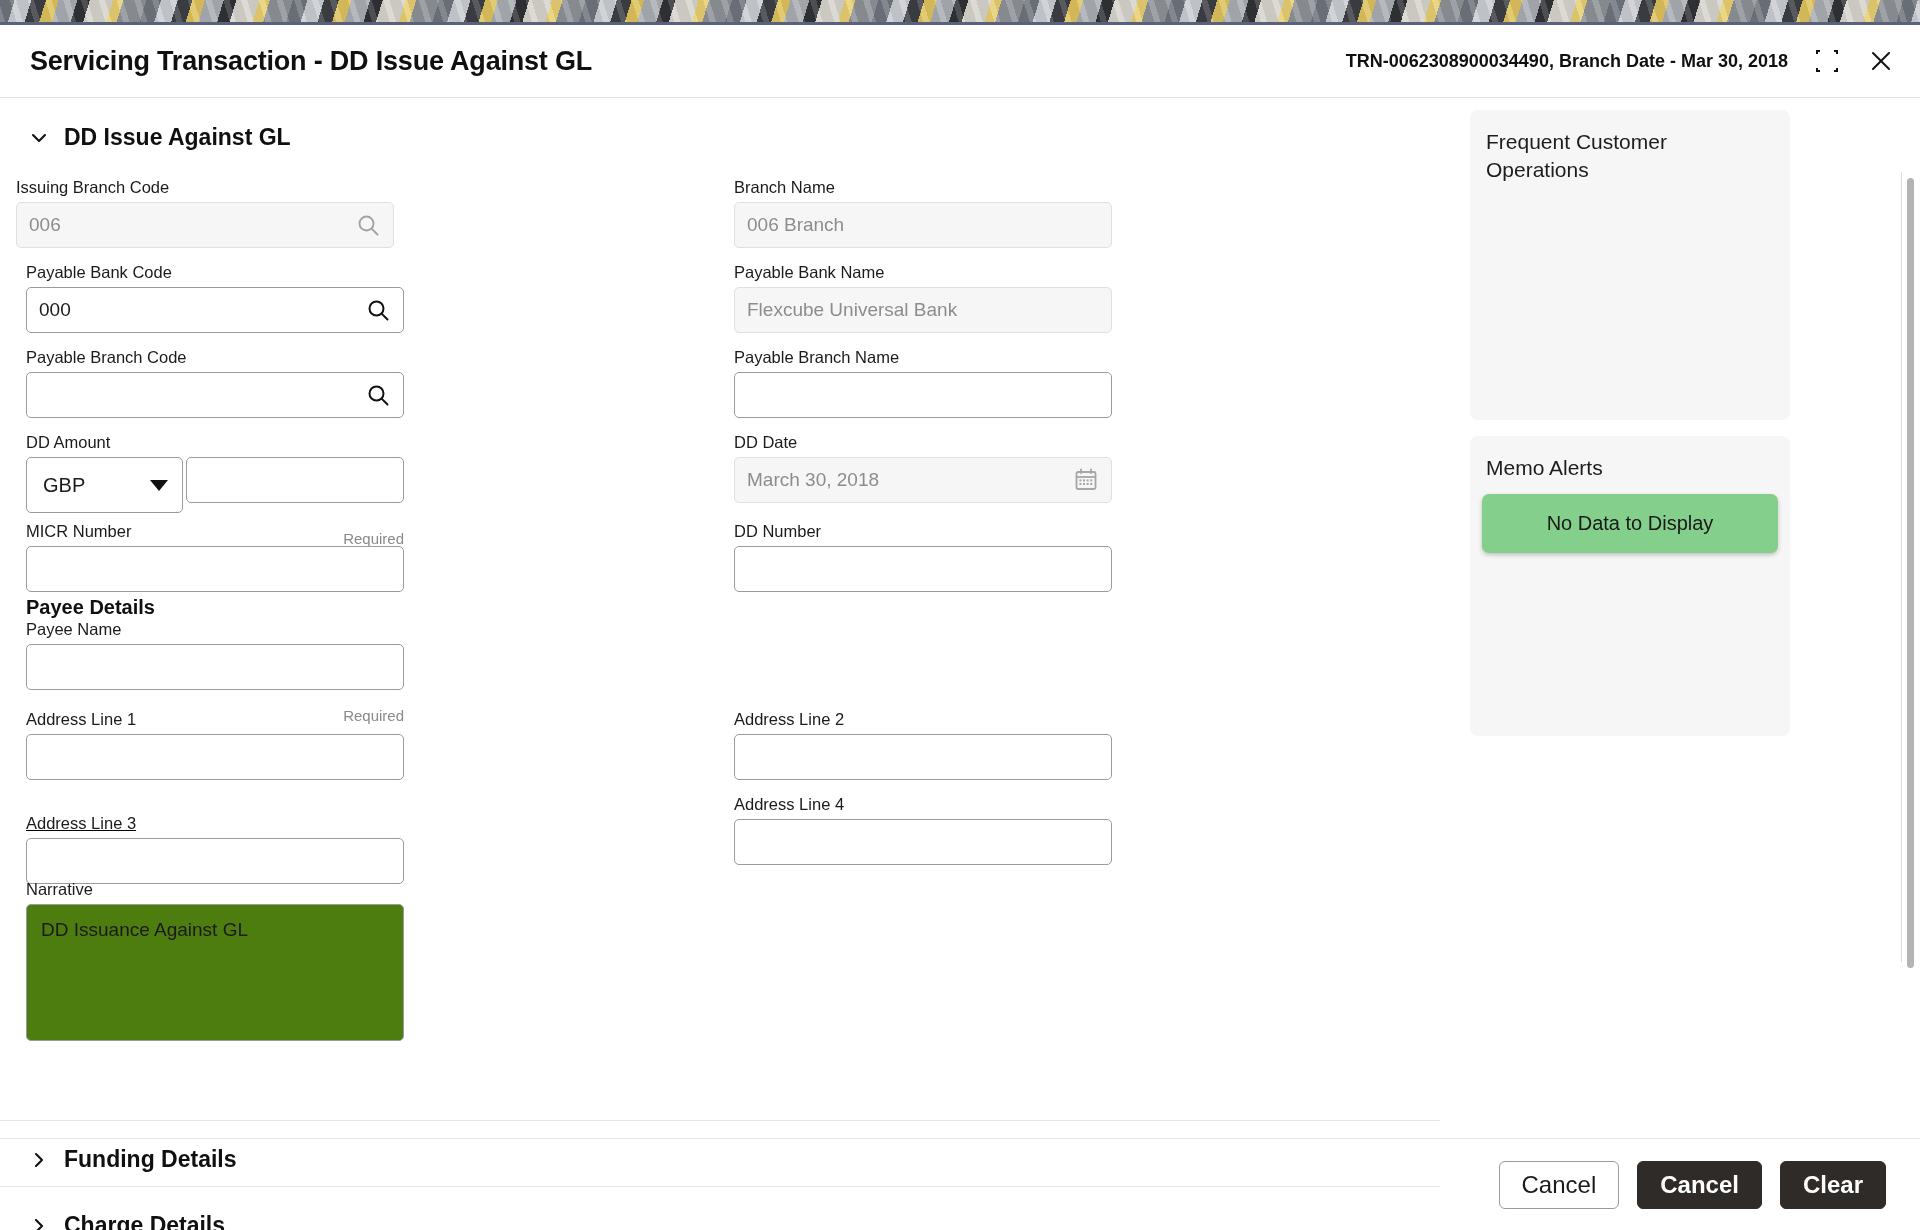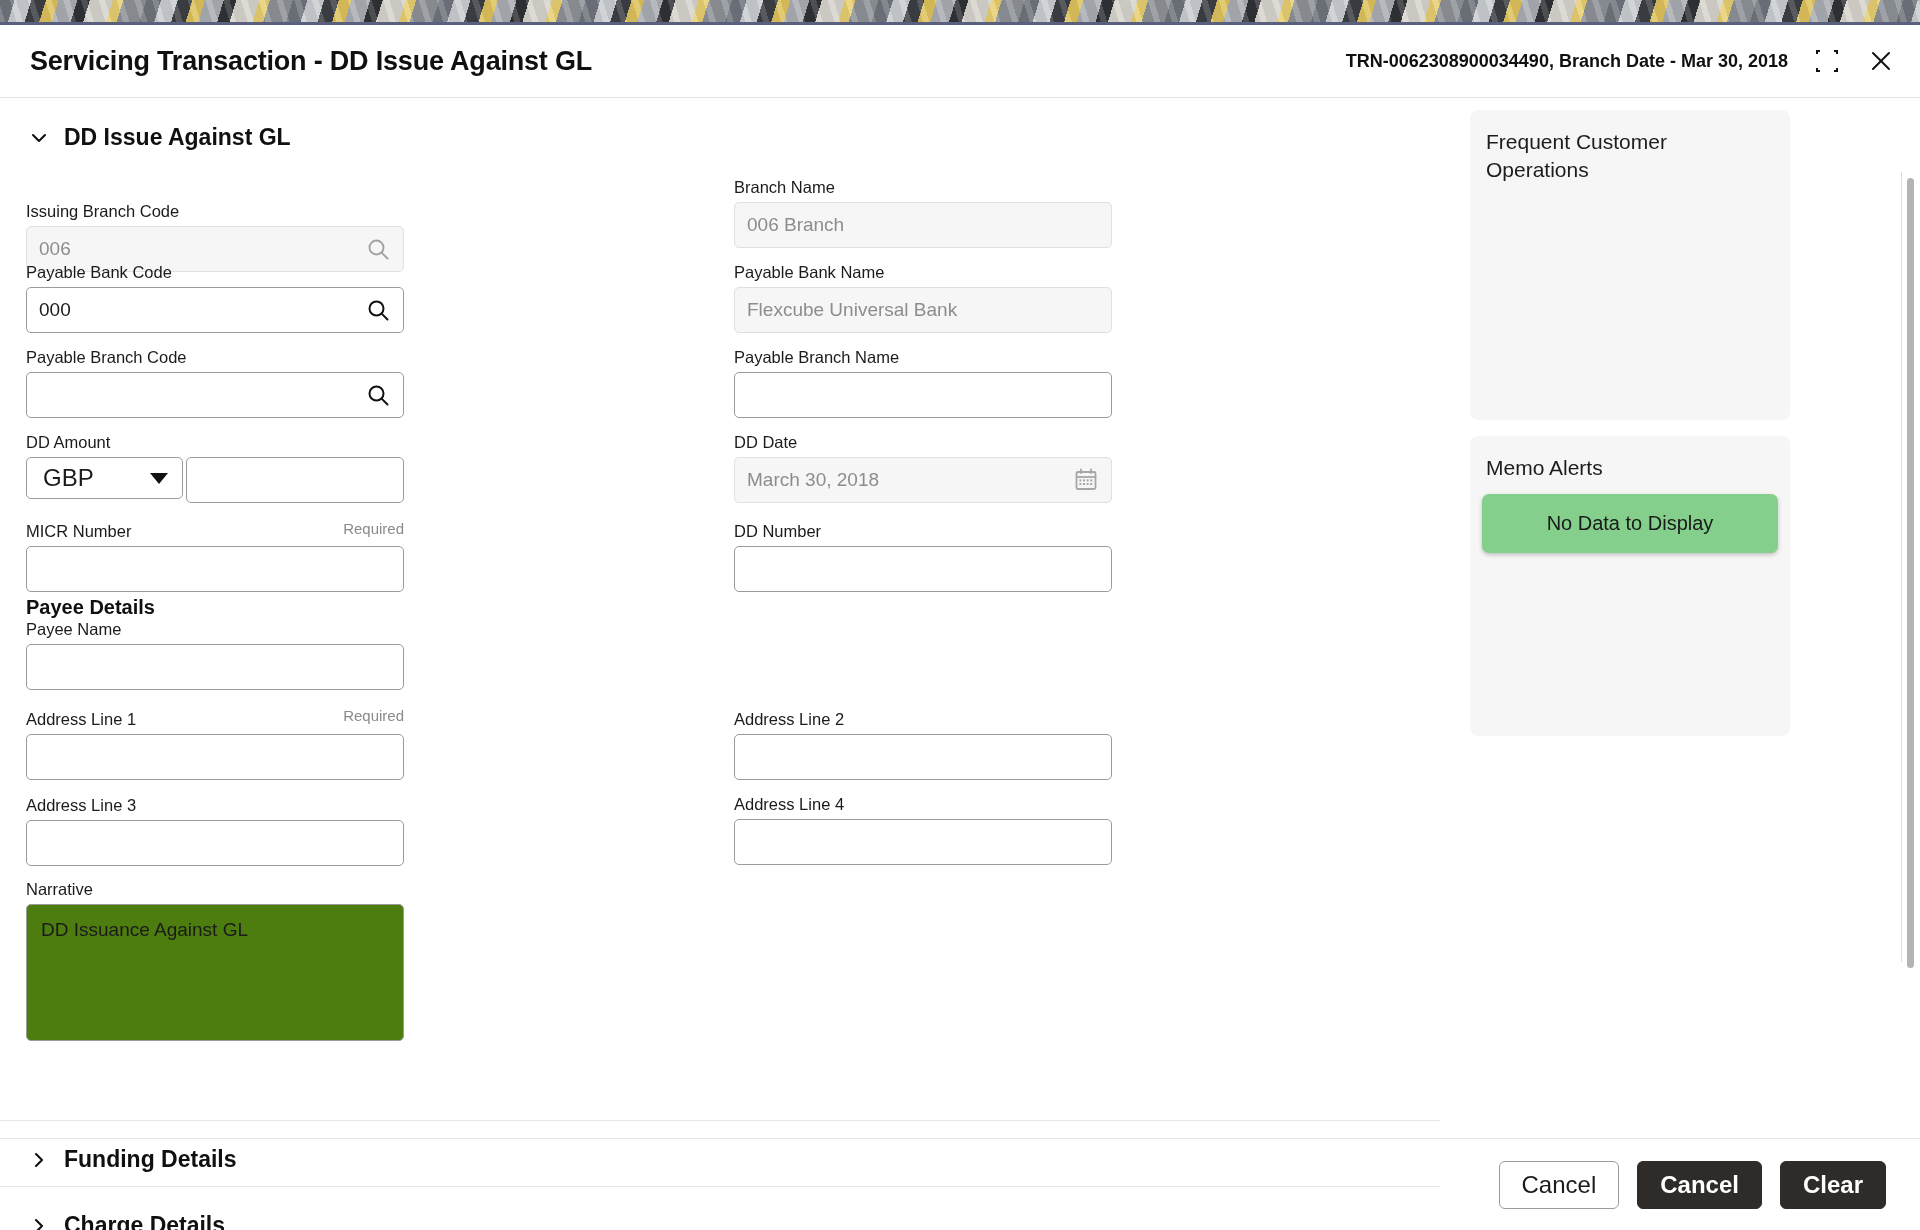--- a/index.html
+++ b/index.html
@@ -95,23 +95,23 @@
     font-size: 19px; color: #1b1b1b;
   }
   .inp.ro { background: #f6f6f6; border-color: #e0e0e0; }
   .inp .val { flex: 1; overflow: hidden; white-space: nowrap; }
   .inp.ro .val { color: #8d8d8d; }
   .icon-btn { width: 26px; height: 26px; flex:none; display:flex; align-items:center; justify-content:center; cursor:pointer; }
   .req { font-size: 15px; color: #8a8a8a; text-align: right; margin-top: 17px; }
 
   .amt-row { display: flex; gap: 3px; }
   .ccy {
-    width: 157px; height: 42px; border: 1px solid #9b9b9b; border-radius: 5px;
+    width: 157px; height: 56px; border: 1px solid #9b9b9b; border-radius: 5px;
     display: flex; align-items: center; justify-content: space-between;
-    padding: 0 14px 0 16px; font-size: 24px; color: #1b1b1b; background:#fff; cursor:pointer;
+    padding: 0 14px 0 16px; font-size: 20px; color: #1b1b1b; background:#fff; cursor:pointer;
   }
   .caret { width:0;height:0;border-left:9px solid transparent;border-right:9px solid transparent;border-top:11px solid #111; }
   .amt-inp { flex: 1; height: 46px; border: 1px solid #9b9b9b; border-radius: 5px; background:#fff; }
 
   .ta {
     width: 100%; height: 137px; border: 1px solid #9b9b9b; border-radius: 5px;
     background:#4d7c0f; padding: 13px 14px; font-size: 19px; color:#1b1b1b;
     line-height: 24px;
   }
 
@@ -194,21 +194,21 @@
 
       <div class="section-head" style="left:30px; top:26px;">
         <span class="chev">
           <svg width="18" height="18" viewBox="0 0 18 18">
               <path d="M3 6 L9 12 L15 6" fill="none" stroke="#111" stroke-width="2.1" stroke-linecap="round" stroke-linejoin="round"></path>
             </svg>
         </span>
         <span class="section-title">DD Issue Against GL</span>
       </div>
 
-      <div class="fld" style="left:26px; top:80px; width:378px;margin-top:24px;">
+      <div class="fld" style="left:16px; top:80px; width:378px;">
         <div class="fld-label">Issuing Branch Code</div>
         <div class="inp ro">
           <span class="val">006</span>
           <span class="icon-btn">
             <svg width="24" height="24" viewBox="0 0 24 24">
                 <circle cx="10.5" cy="10.5" r="7" fill="none" stroke="#a2a2a2" stroke-width="1.9"></circle>
                 <line x1="15.6" y1="15.6" x2="21.5" y2="21.5" stroke="#a2a2a2" stroke-width="1.9" stroke-linecap="round"></line>
               </svg>
           </span>
         </div>
@@ -271,21 +271,21 @@
         <div class="req">Required</div>
       </div>
 
       <div class="fld" style="left:26px; top:612px; width:378px;">
         <div class="fld-label">Address Line 1</div>
         <div class="inp">
           <span class="val"></span>
         </div>
       </div>
 
-      <div class="fld" style="left:26px; top:698px; width:378px;">
+      <div class="fld" style="left:26px; top:716px; width:378px;text-decoration:underline;">
         <div class="fld-label">Address Line 3</div>
         <div class="inp">
           <span class="val"></span>
         </div>
       </div>
 
       <div class="fld" style="left:26px; top:782px; width:378px;">
         <div class="fld-label">Narrative</div>
         <div class="ta">DD Issuance Against GL</div>
       </div>

